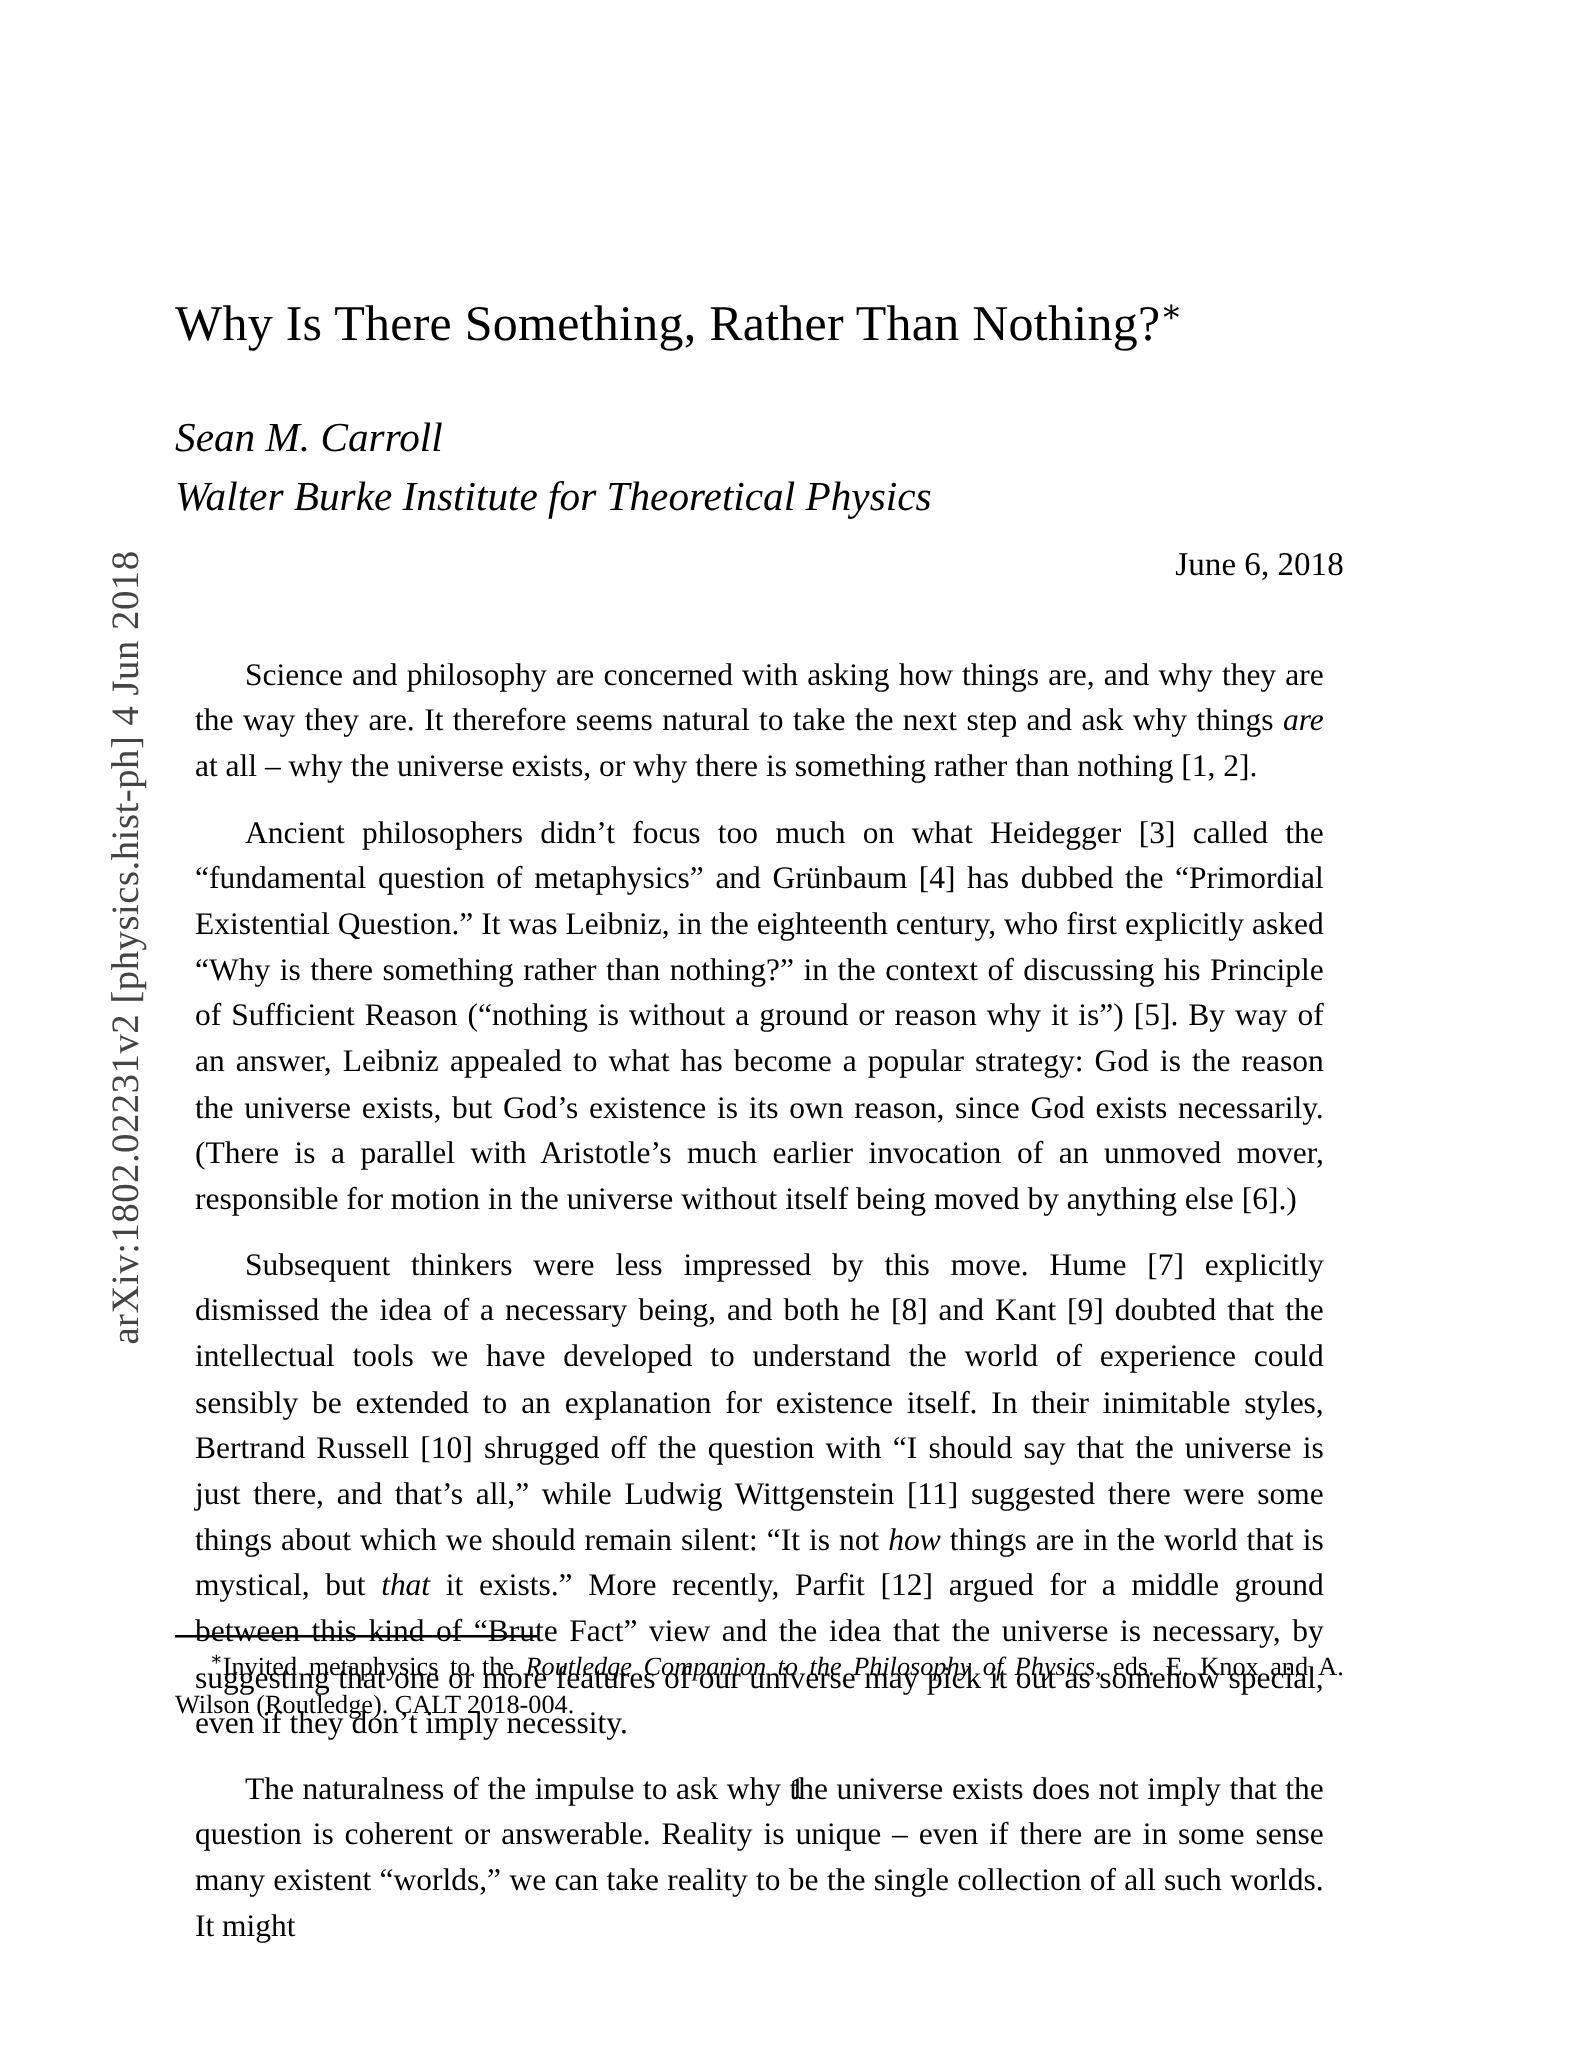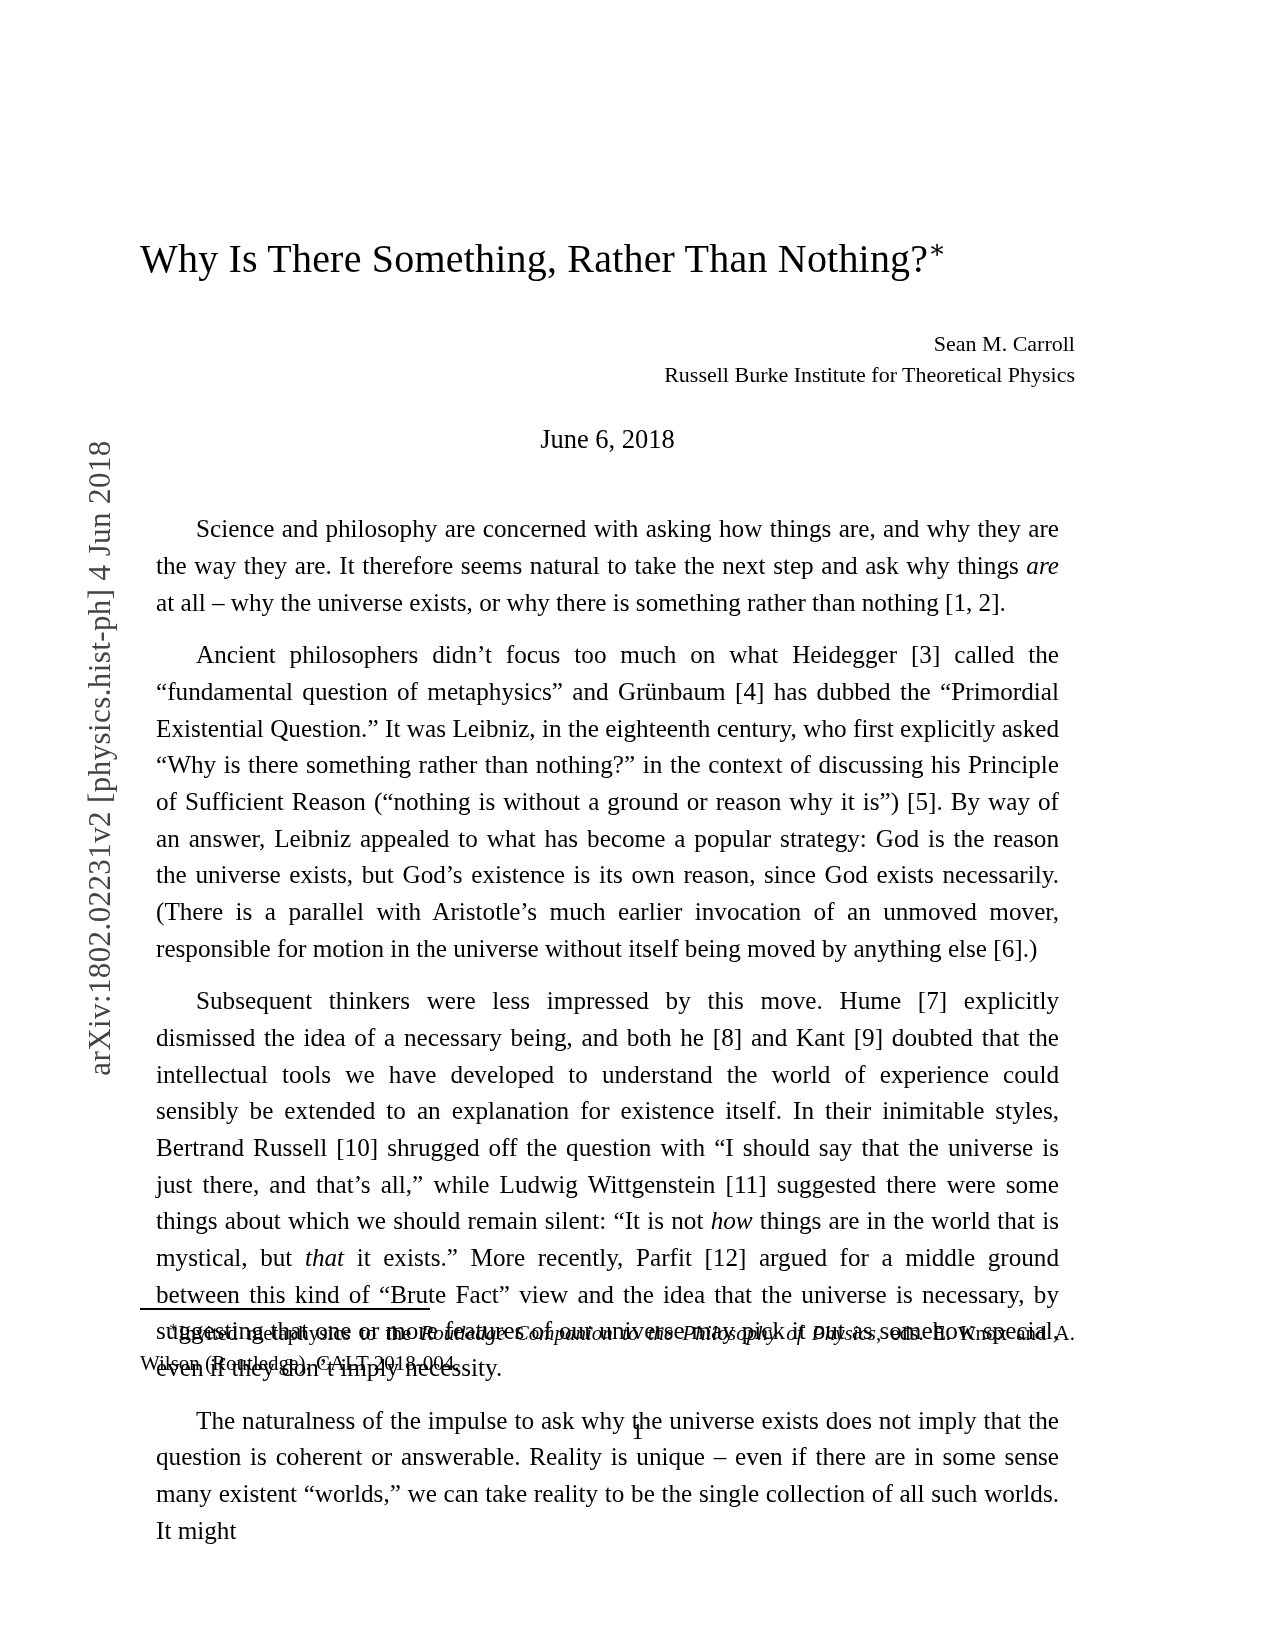--- a/index.html
+++ b/index.html
@@ -63,31 +63,32 @@
     line-height: 1.15;
   }
   .doc-title .fn-marker {
     font-size: 26px;
     vertical-align: super;
     line-height: 0;
   }
 
   .authorblock {
     margin-top: 46px;
-    text-align: right;
-    font-size: 22px;
+    text-align: left;
+    font-size: 33px;
     line-height: 1.42;
+    font-style: italic;
   }
   .authorblock div {
     white-space: nowrap;
   }
 
   .datblock {
-    margin-top: 34px;
-    text-align: center;
+    margin-top: 14px;
+    text-align: right;
     font-size: 26.5px;
   }
 
   .body-text {
     margin-top: 56px;
     font-size: 25.2px;
     line-height: 1.455;
     text-align: justify;
     text-justify: inter-word;
     hyphens: none;
@@ -150,21 +151,21 @@
   <div class="arxiv-stamp">
     <div class="stamp-text">arXiv:1802.02231v2  [physics.hist-ph]  4 Jun 2018</div>
   </div>
 
   <div class="content">
 
     <h1 class="doc-title"><span>Why Is There Something, Rather Than Nothing?</span><span class="fn-marker">∗</span></h1>
 
     <div class="authorblock">
       <div>Sean M. Carroll</div>
-      <div>Russell Burke Institute for Theoretical Physics</div>
+      <div>Walter Burke Institute for Theoretical Physics</div>
     </div>
 
     <div class="datblock">June 6, 2018</div>
 
     <div class="body-text">
 
       <p><span>Science and philosophy are concerned with asking how things are, and why they are the way they are. It therefore seems natural to take the next step and ask why things </span><i>are</i><span> at all – why the universe exists, or why there is something rather than nothing [1, 2].</span></p>
 
       <p>Ancient philosophers didn’t focus too much on what Heidegger [3] called the “fundamental question of metaphysics” and Grünbaum [4] has dubbed the “Primordial Existential Question.” It was Leibniz, in the eighteenth century, who first explicitly asked “Why is there something rather than nothing?” in the context of discussing his Principle of Sufficient Reason (“nothing is without a ground or reason why it is”) [5]. By way of an answer, Leibniz appealed to what has become a popular strategy: God is the reason the universe exists, but God’s existence is its own reason, since God exists necessarily. (There is a parallel with Aristotle’s much earlier invocation of an unmoved mover, responsible for motion in the universe without itself being moved by anything else [6].)</p>
 

